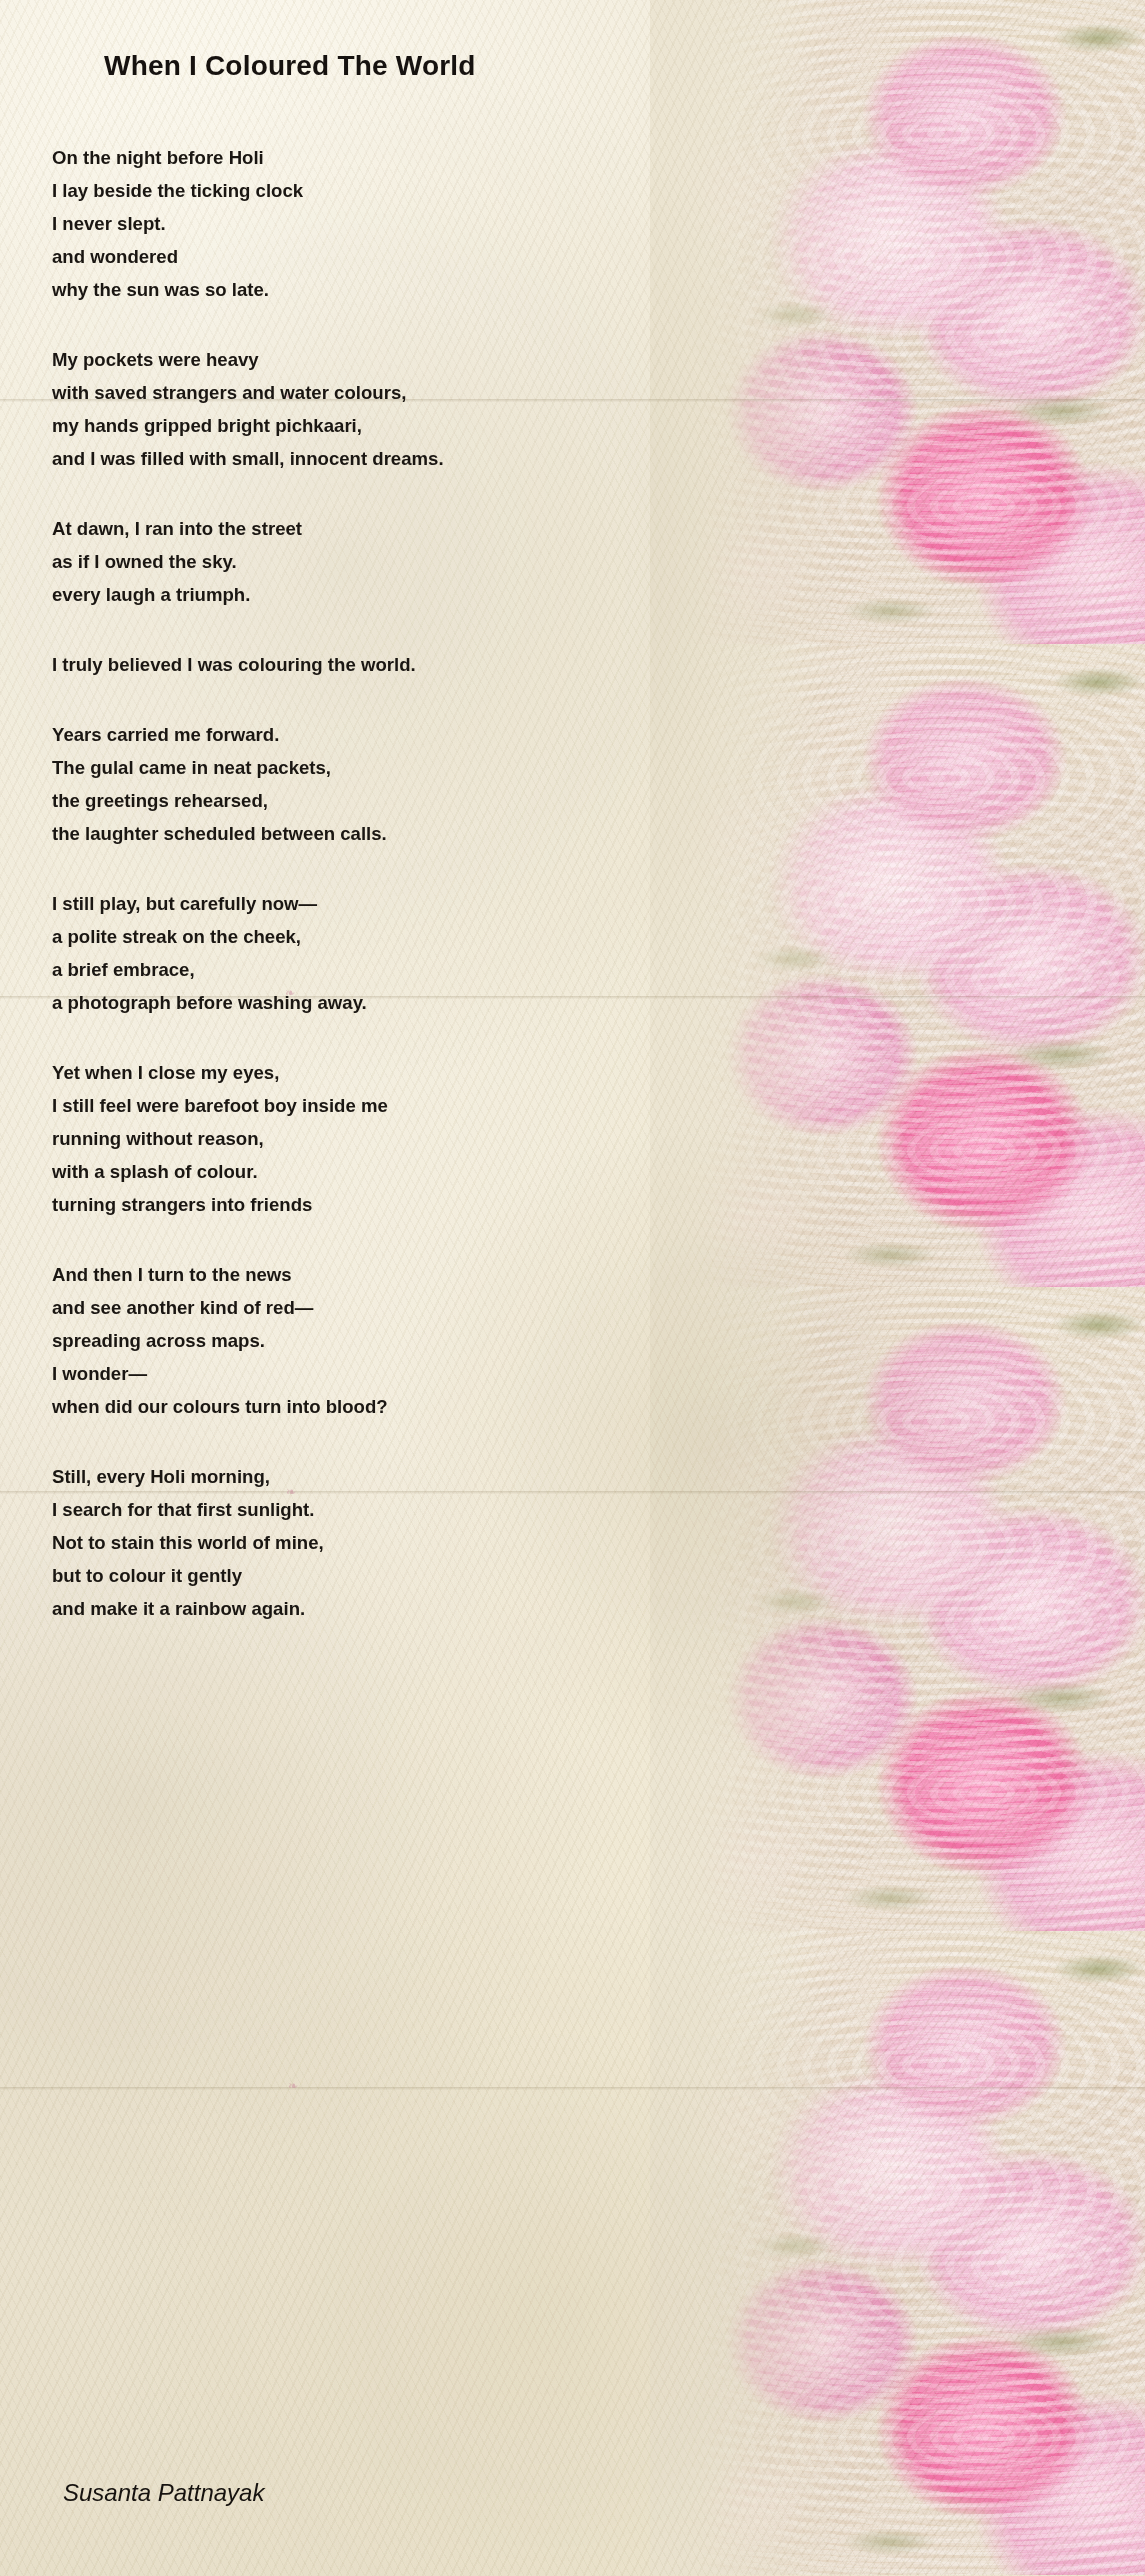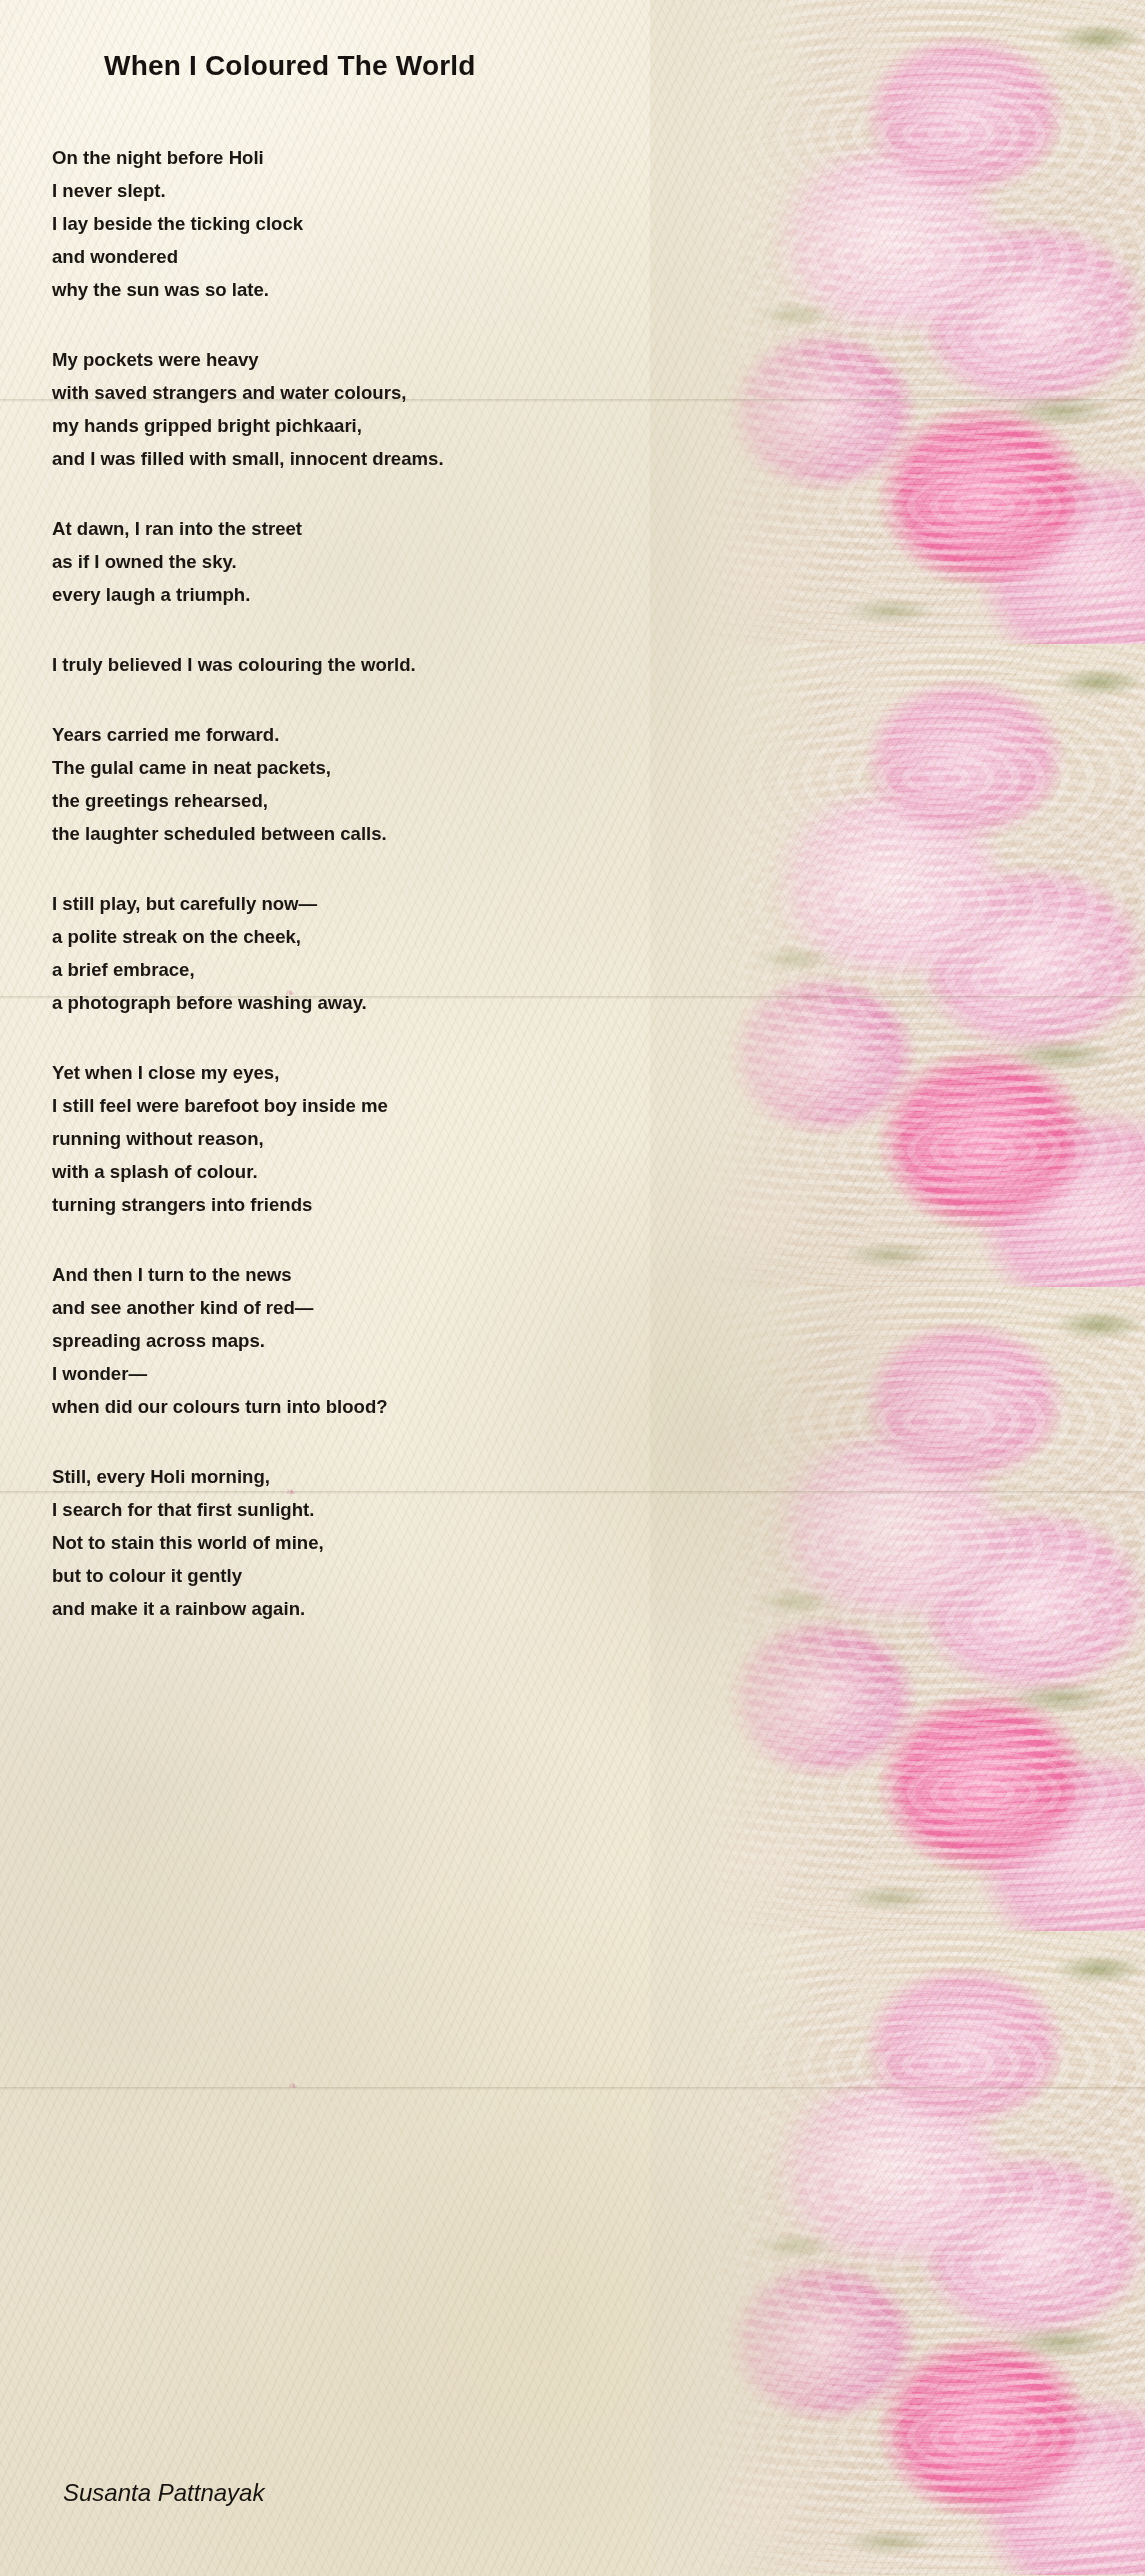--- a/index.html
+++ b/index.html
@@ -199,22 +199,22 @@
   <div class="speck" style="left:288px; top:2080px;">❧</div>
 
   <div class="content">
 
     <div class="poem-title">When I Coloured The World</div>
 
     <div class="stanzas">
 
       <div class="stanza">
         <div class="line">On the night before Holi</div>
+        <div class="line">I lay beside the ticking clock</div>
         <div class="line">I never slept.</div>
-        <div class="line">I lay beside the ticking clock</div>
         <div class="line">and wondered</div>
         <div class="line">why the sun was so late.</div>
       </div>
 
       <div class="stanza">
         <div class="line">My pockets were heavy</div>
         <div class="line">with saved strangers and water colours,</div>
         <div class="line">my hands gripped bright pichkaari,</div>
         <div class="line">and I was filled with small, innocent dreams.</div>
       </div>

